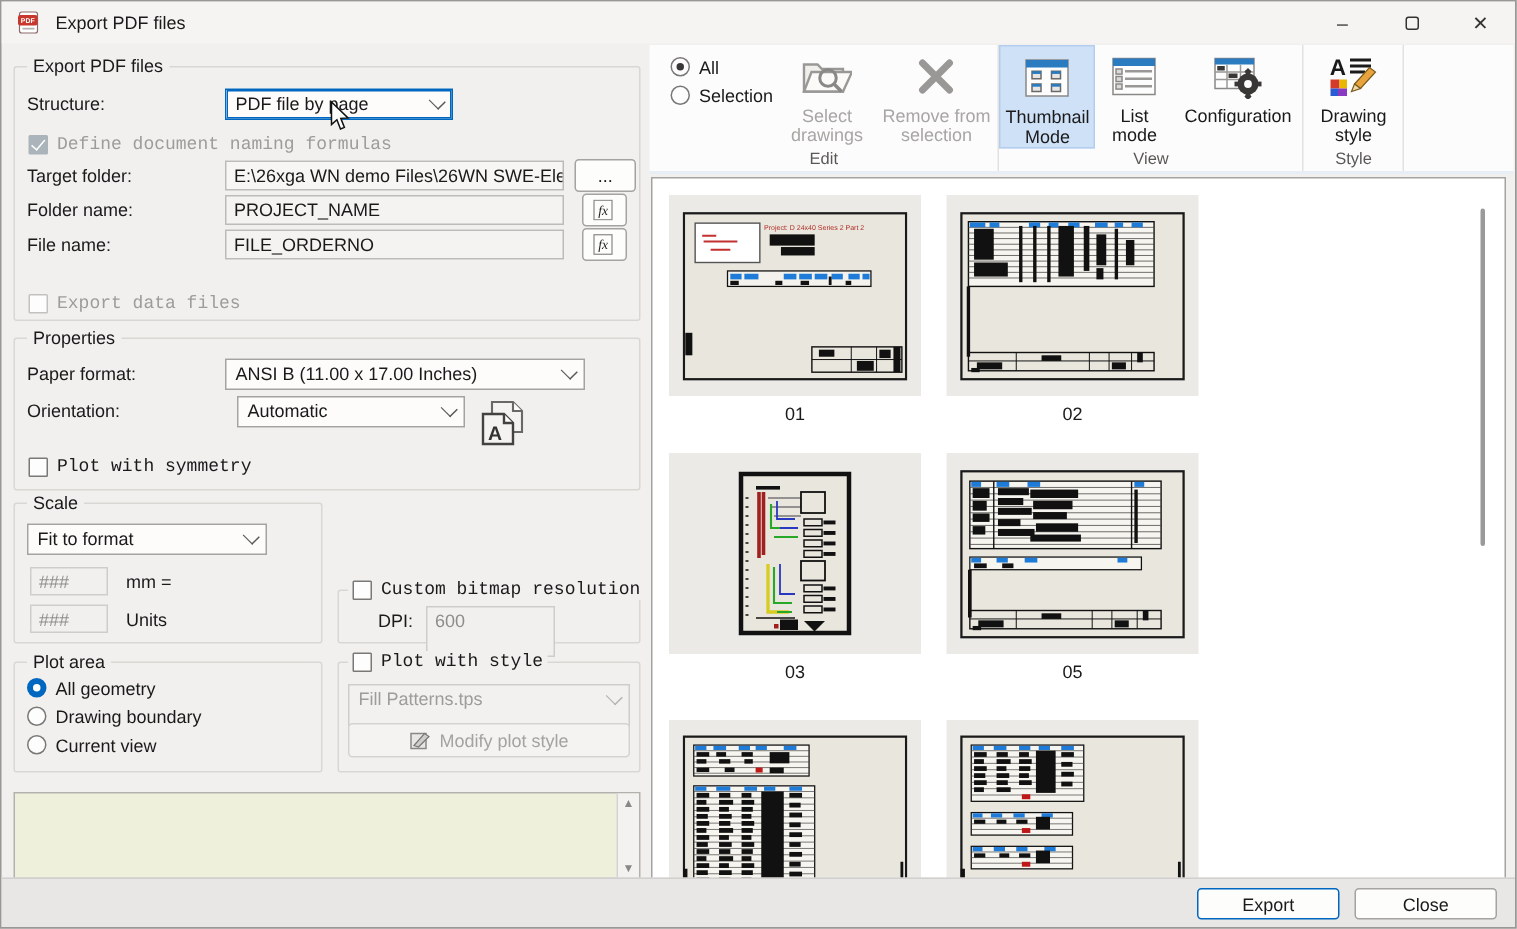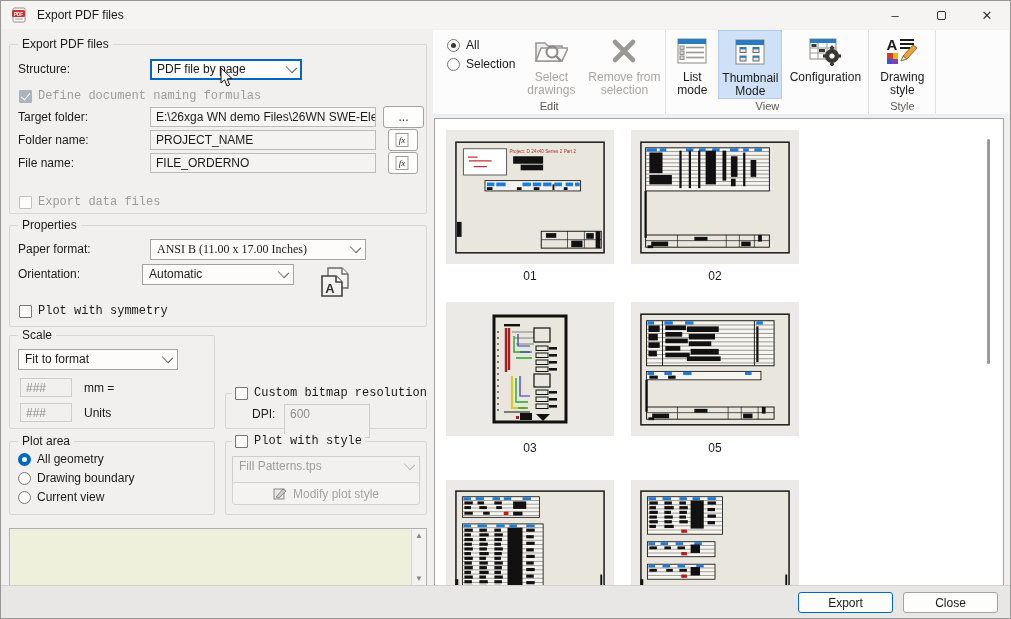--- a/index.html
+++ b/index.html
@@ -27,21 +27,21 @@
   .combo.focus { border:1px solid #0067c0; box-shadow:0 0 0 1px #0067c0 inset; }
   .combo.dis { background:#f2f1ef; border-color:#cfcdcb; color:#9e9c9a; }
   .combo.dis .chev { border-color:#b5b3b1; }
   .cb { position:absolute; display:flex; align-items:center; gap:6px; white-space:nowrap;font-family:Liberation Mono, monospace; }
   .cb .box { width:13px; height:13px; border:1px solid #7a7876; background:#fdfdfd; flex:0 0 13px; position:relative; border-radius:1px; }
   .cb .box.checked { background:#0067c0; border-color:#0067c0; }
   .cb .box.checked:after { content:""; position:absolute; left:3px; top:0px; width:4px; height:8px; border-right:1.6px solid #fff; border-bottom:1.6px solid #fff; transform:rotate(40deg); }
   .cb .box.checked-dis { background:#aab4ba; border-color:#aab4ba; }
   .cb .box.checked-dis:after { content:""; position:absolute; left:3px; top:0px; width:4px; height:8px; border-right:1.6px solid #fff; border-bottom:1.6px solid #fff; transform:rotate(40deg); }
   .cb .box.dis { border-color:#c3c1bf; }
-  .radio { position:absolute; display:flex; align-items:flex-end; gap:6px; white-space:nowrap; }
+  .radio { position:absolute; display:flex; align-items:flex-start; gap:6px; white-space:nowrap; }
   .radio .dot { width:13px; height:13px; border-radius:50%; border:1px solid #7a7876; background:#fdfdfd; flex:0 0 13px; position:relative; }
   .radio .dot.sel-blue { border:4px solid #0067c0; }
   .radio .dot.sel-dark:after { content:""; position:absolute; left:3px; top:3px; width:5px; height:5px; border-radius:50%; background:#3a3836; }
   .btn { position:absolute; border:1px solid #a5a3a1; background:#fdfdfc; border-radius:3px; display:flex; align-items:center; justify-content:center; gap:5px; }
   .btn.dis { color:#a5a3a1; background:#f4f3f1; border-color:#d5d3d1; }
 
   
   .ribbon { position:absolute; left:432px; top:29px; right:1px; height:86px; background:#fcfcfc; border-bottom:2px solid #e8eef6; display:flex; }
   .rsection { display:flex; flex-direction:column; border-right:1px solid #e3e1df; }
   .rsection .rcontent { flex:1; display:flex; align-items:flex-start; }
@@ -135,26 +135,26 @@
     </div>
   </div>
 
   <svg class="cursor" viewBox="0 0 15 21">
     <path d="M2 1 L2 16 L5.6 12.8 L8 19 L10.6 17.9 L8.2 11.9 L13 11.6 Z" fill="#fff" stroke="#111" stroke-width="1"></path>
   </svg>
 
   <div class="group" style="left:8px; top:224px; width:418px; height:102px;">
     <span class="group-title">Properties</span>
     <span class="lbl" style="left:8px; top:16px;">Paper format:</span>
-    <div class="combo" style="left:140px; top:13px; width:216px;font-family:Liberation Serif, serif;">
+    <div class="combo" style="left:140px; top:13px; width:240px;">
       <span>ANSI B (11.00 x 17.00 Inches)</span>
       <span class="chev"></span>
     </div>
     <span class="lbl" style="left:8px; top:41px;">Orientation:</span>
-    <div class="combo" style="left:132px; top:38px; width:152px;">
+    <div class="combo" style="left:148px; top:38px; width:152px;">
       <span>Automatic</span>
       <span class="chev"></span>
     </div>
     <svg style="position:absolute; left:308px; top:40px;" width="36" height="34" viewBox="0 0 36 34">
       <path d="M10 2 h14 l6 6 v14 h-20 z" fill="#f4f3f1" stroke="#6a6866" stroke-width="1.4"></path>
       <path d="M24 2 v6 h6" fill="#fdfdfd" stroke="#6a6866" stroke-width="1.4"></path>
       <path d="M4 10 h14 l6 6 v14 h-20 z" fill="#f4f3f1" stroke="#444240" stroke-width="1.6"></path>
       <path d="M18 10 v6 h6" fill="#fdfdfd" stroke="#444240" stroke-width="1.6"></path>
       <text x="12" y="27" font-size="13" font-family="Liberation Sans, sans-serif" fill="#333" text-anchor="middle" font-weight="bold">A</text>
     </svg>
@@ -258,59 +258,59 @@
             </svg>
           </div>
           <span>Remove from selection</span>
         </div>
       </div>
       <div class="rlabel">Edit</div>
     </div>
 
     <div class="rsection">
       <div class="rcontent">
-        <div class="ribbtn" style="width:52px;">
-          <div class="ric">
-            <svg width="32" height="28" viewBox="0 0 32 28">
-              <rect x="2" y="2" width="28" height="24" fill="#fdfdfd" stroke="#8a8886"></rect>
-              <rect x="2" y="2" width="28" height="5" fill="#2a7bc0"></rect>
-              <g stroke="#8a8886" fill="#dcdad8">
-                <rect x="4" y="9" width="4" height="3.4"></rect>
-                  <rect x="4" y="14" width="4" height="3.4"></rect>
-                  <rect x="4" y="19" width="4" height="3.4"></rect>
-              </g>
-              <g stroke="#9a9896" stroke-width="1.6">
-                <path d="M10 10.5 h18"></path>
-                  <path d="M10 15.5 h18"></path>
-                  <path d="M10 20.5 h18"></path>
-              </g>
-            </svg>
-          </div>
-          <span>List mode</span>
-        </div>
         <div class="ribbtn hl" style="width:64px;">
           <div class="ric">
             <svg width="32" height="28" viewBox="0 0 32 28">
               <rect x="2" y="2" width="28" height="24" fill="#fdfdfd" stroke="#8a8886"></rect>
               <rect x="2" y="2" width="28" height="5" fill="#2a7bc0"></rect>
               <g stroke="#6a6866" fill="#e8e6e4">
                 <rect x="6" y="9.5" width="6" height="5"></rect>
                   <rect x="19" y="9.5" width="6" height="5"></rect>
                 <rect x="6" y="18" width="6" height="5"></rect>
                   <rect x="19" y="18" width="6" height="5"></rect>
               </g>
               <g fill="#2a7bc0">
                   <rect x="6" y="9.5" width="6" height="1.8"></rect>
                   <rect x="19" y="9.5" width="6" height="1.8"></rect>
                   <rect x="6" y="18" width="6" height="1.8"></rect>
                   <rect x="19" y="18" width="6" height="1.8"></rect>
                 </g>
             </svg>
           </div>
           <span>Thumbnail Mode</span>
+        </div>
+        <div class="ribbtn" style="width:52px;">
+          <div class="ric">
+            <svg width="32" height="28" viewBox="0 0 32 28">
+              <rect x="2" y="2" width="28" height="24" fill="#fdfdfd" stroke="#8a8886"></rect>
+              <rect x="2" y="2" width="28" height="5" fill="#2a7bc0"></rect>
+              <g stroke="#8a8886" fill="#dcdad8">
+                <rect x="4" y="9" width="4" height="3.4"></rect>
+                  <rect x="4" y="14" width="4" height="3.4"></rect>
+                  <rect x="4" y="19" width="4" height="3.4"></rect>
+              </g>
+              <g stroke="#9a9896" stroke-width="1.6">
+                <path d="M10 10.5 h18"></path>
+                  <path d="M10 15.5 h18"></path>
+                  <path d="M10 20.5 h18"></path>
+              </g>
+            </svg>
+          </div>
+          <span>List mode</span>
         </div>
         <div class="ribbtn" style="width:86px;">
           <div class="ric">
             <svg width="34" height="30" viewBox="0 0 34 30">
               <rect x="2" y="3" width="26" height="20" fill="#fdfdfd" stroke="#8a8886"></rect>
               <rect x="2" y="3" width="26" height="4" fill="#2a7bc0"></rect>
               <path d="M2 12 h26 M2 17 h26 M10 7 v16 M19 7 v16" stroke="#9a9896"></path>
               <rect x="3.5" y="8" width="5" height="3" fill="#3a3836"></rect>
               <rect x="11" y="13" width="6" height="3" fill="#3a3836"></rect>
               <g transform="translate(24,20)">

